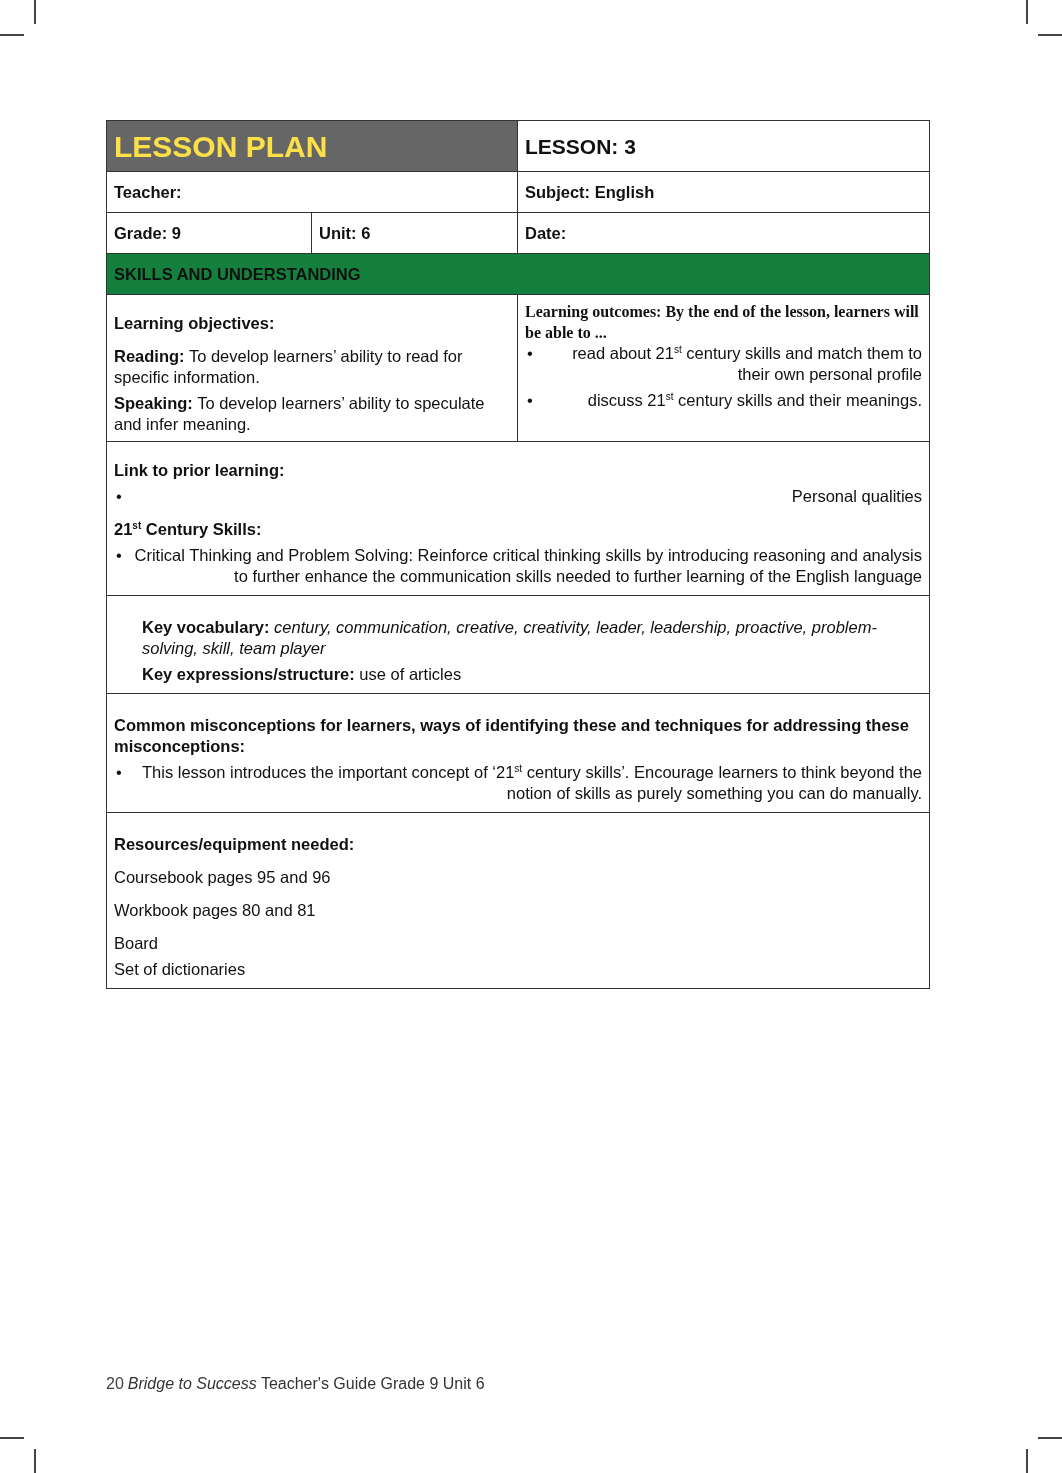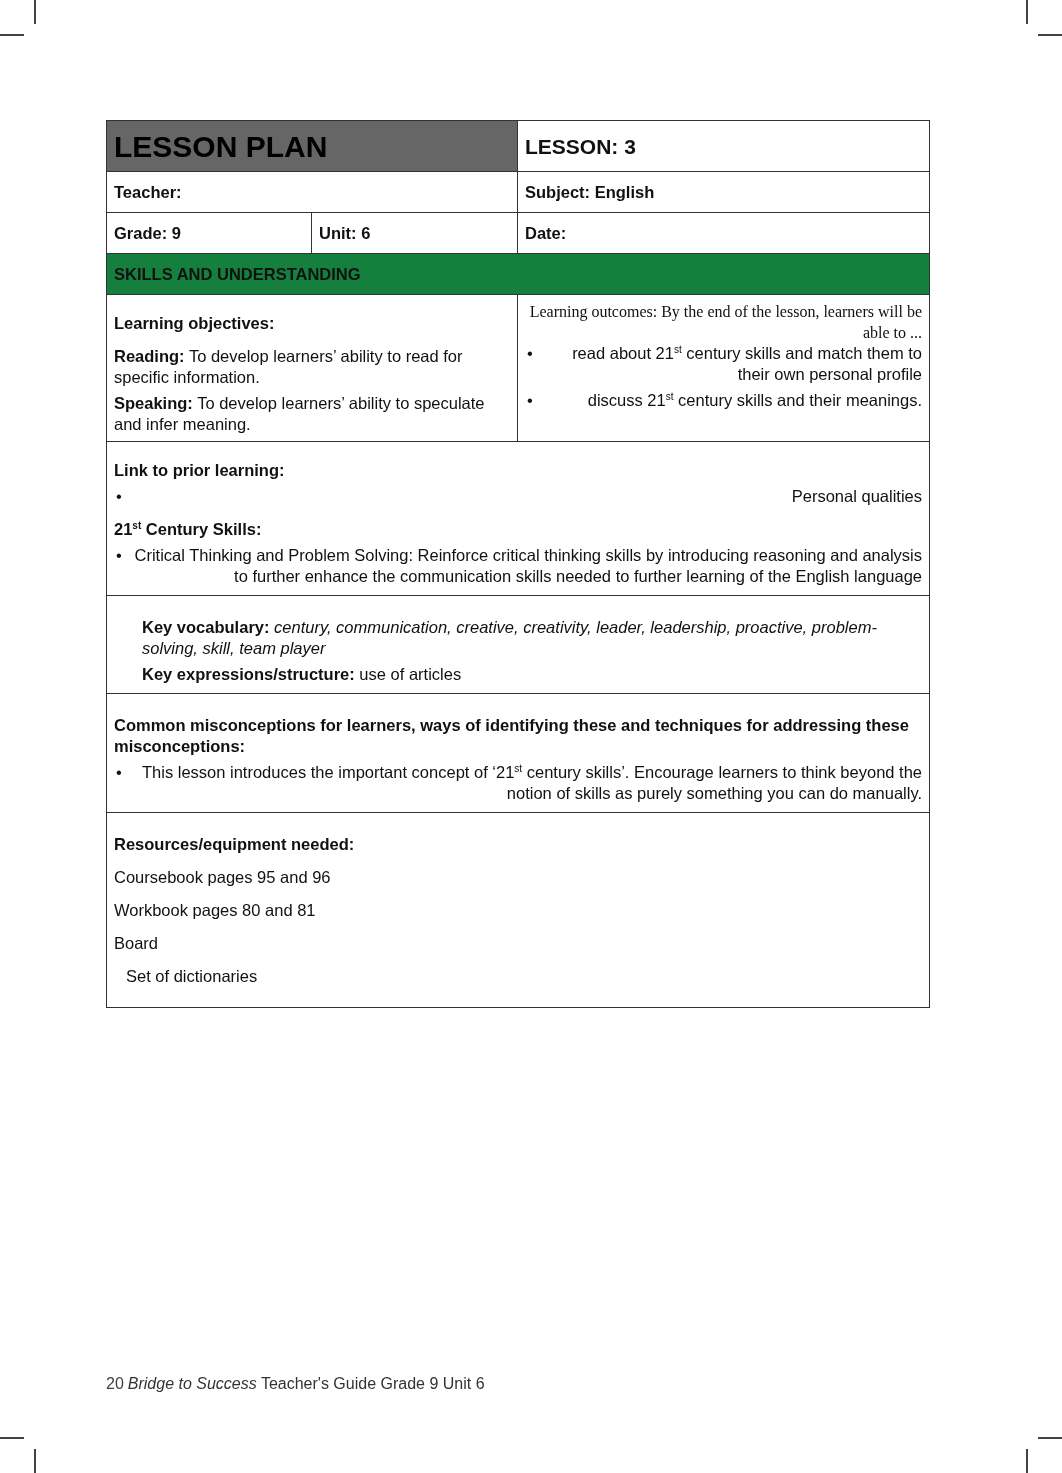--- a/index.html
+++ b/index.html
@@ -13,28 +13,28 @@
   .crop.h { height: 2px; width: 24px; }
 
   table.plan {
     position: absolute; left: 106px; top: 120px; width: 823px;
     border-collapse: collapse; table-layout: fixed;
   }
   table.plan td {
     border: 1.5px solid #333; padding: 6px 7px; vertical-align: top;
     font-size: 16.5px; line-height: 21px;
   }
-  .title-cell { background: #666666; color: #000000; font-weight: bold; font-size: 30px !important; padding: 8px 7px !important; vertical-align: middle !important; height: 34px; }
+  .title-cell { background: #666666; color: #fde047; font-weight: bold; font-size: 30px !important; padding: 8px 7px !important; vertical-align: middle !important; height: 34px; }
   .lesson-cell { font-weight: bold; font-size: 21px !important; vertical-align: middle !important; }
   .hdr { font-weight: bold; height: 28px; vertical-align: middle !important; }
   .section-head { background: #15803d; font-weight: bold; height: 28px; vertical-align: middle !important; }
   .b { font-weight: bold; }
   .i { font-style: italic; }
   p { margin: 12px 0 5px 0; }
-  .serif-bold { font-family: "Liberation Serif", serif; font-weight: normal; font-size: 16px; line-height: 21px; text-align: right; }
+  .serif-bold { font-family: "Liberation Serif", serif; font-weight: bold; font-size: 16px; line-height: 21px; }
   ul { margin: 0; padding: 0; list-style: none; text-align: right; }
   ul li { position: relative; padding-left: 18px; margin-bottom: 5px; }
   ul li::before { content: "\2022"; position: absolute; left: 2px; top: 0; }
   sup { font-size: 10px; line-height: 0; }
   .footer { position: absolute; left: 106px; top: 1375px; font-size: 16px; color: #333; }
   .footer .num { color: #404040; margin-right: 4px; }
 </style>
 </head>
 <body>
 
@@ -109,21 +109,21 @@
         <li style="margin:0"><span>This lesson introduces the important concept of ‘21</span><sup>st</sup><span> century skills’. Encourage learners to think beyond the notion of skills as purely something you can do manually.</span></li>
       </ul>
     </td>
   </tr>
   <tr>
     <td colspan="3" style="padding-top:9px;padding-bottom:8px;">
       <p class="b">Resources/equipment needed:</p>
       <p>Coursebook pages 95 and 96</p>
       <p>Workbook pages 80 and 81</p>
       <p>Board</p>
-      <p style="margin:12px">Set of dictionaries</p>
+      <p style="margin:0">Set of dictionaries</p>
     </td>
   </tr>
 </tbody>
   </table>
 
 <div class="footer">
   <span class="num">20</span><span class="i">Bridge to Success</span><span> Teacher's Guide Grade 9 Unit 6</span>
 </div>
 
 </body></html>

